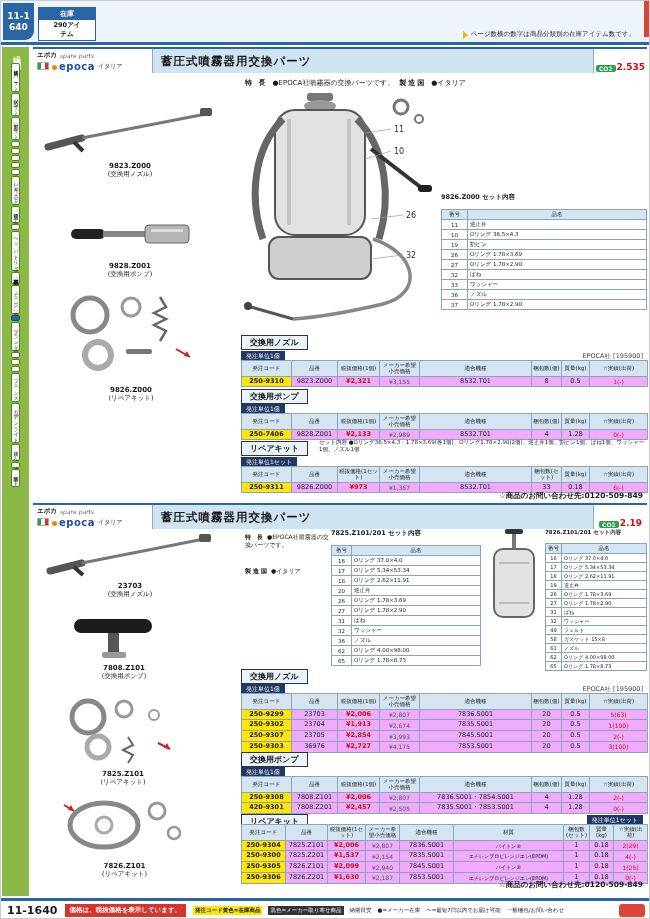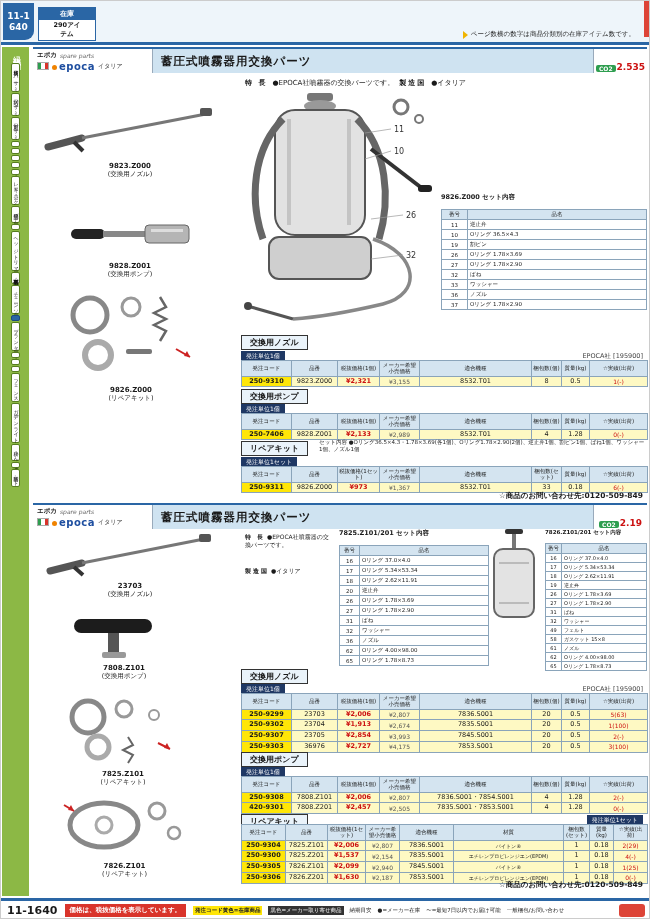--- a/index.html
+++ b/index.html
@@ -42,21 +42,21 @@
 .feat-label{font-weight:bold;letter-spacing:2px}
 
 .product{position:absolute;text-align:center}
 .p-code{font-size:7px;font-weight:bold;margin-top:1px}
 .p-cap{font-size:6.5px}
 
 .tbl-label{position:absolute;border:1px solid #333;background:#eaf3fa;font-size:8px;font-weight:bold;padding:1px 8px}
 .unit{position:absolute;background:#1f3864;color:#fff;font-size:6px;padding:1px 5px}
 .maker-note{position:absolute;font-size:6.5px;color:#444}
 .set-note{position:absolute;font-size:5.5px;line-height:1.3;color:#222}
-.cat{position:absolute;border-collapse:collapse;table-layout:fixed;background:#fef9c3}
+.cat{position:absolute;border-collapse:collapse;table-layout:fixed;background:#f0abfc}
 .cat th{background:#d4e4f0;border:1px solid #8aa4ba;font-size:5.5px;font-weight:normal;padding:1px;line-height:1.15}
 .cat td{border:1px solid #8aa4ba;font-size:6.5px;text-align:center;padding:1px 2px;line-height:1.2;overflow:hidden;white-space:nowrap}
 .cat td.code{background:#ffe607;font-weight:bold}
 .cat td.price{color:#c11;font-weight:bold}
 .cat td.msrp{font-size:6px;color:#555}
 .cat td.perf{color:#c11;font-size:6px}
 .cat td.mat{font-size:5px}
 .set-wrap{position:absolute}
 .set-title{font-size:6.5px;font-weight:bold;margin-bottom:7px}
 .set{border-collapse:collapse;table-layout:fixed;width:100%;background:#fff}
@@ -460,21 +460,21 @@
     <circle cx="52" cy="30" r="8" fill="none" stroke="#aaa" stroke-width="3"></circle>
     <circle cx="105" cy="16" r="8" fill="none" stroke="#999" stroke-width="3"></circle>
     <circle cx="122" cy="38" r="6" fill="none" stroke="#999" stroke-width="2.5"></circle>
     <path d="M12,10 l10,6" stroke="#c22" stroke-width="2"></path>
       <path d="M22,16 l-6,-1 l3,-5 z" fill="#c22"></path>
   </svg>
   <div class="p-code">7826.Z101</div>
   <div class="p-cap">(リペアキット)</div>
 </div>
 
-<div class="set-wrap" style="left:338px;top:528px;width:150px">
+<div class="set-wrap" style="left:330px;top:528px;width:150px">
   <div class="set-title">7825.Z101/201 セット内容</div>
   <table class="set">
     <colgroup>
         <col style="width:20px">
         <col>
       </colgroup>
     <thead>
         <tr>
           <th>番号</th>
           <th>品名</th>

